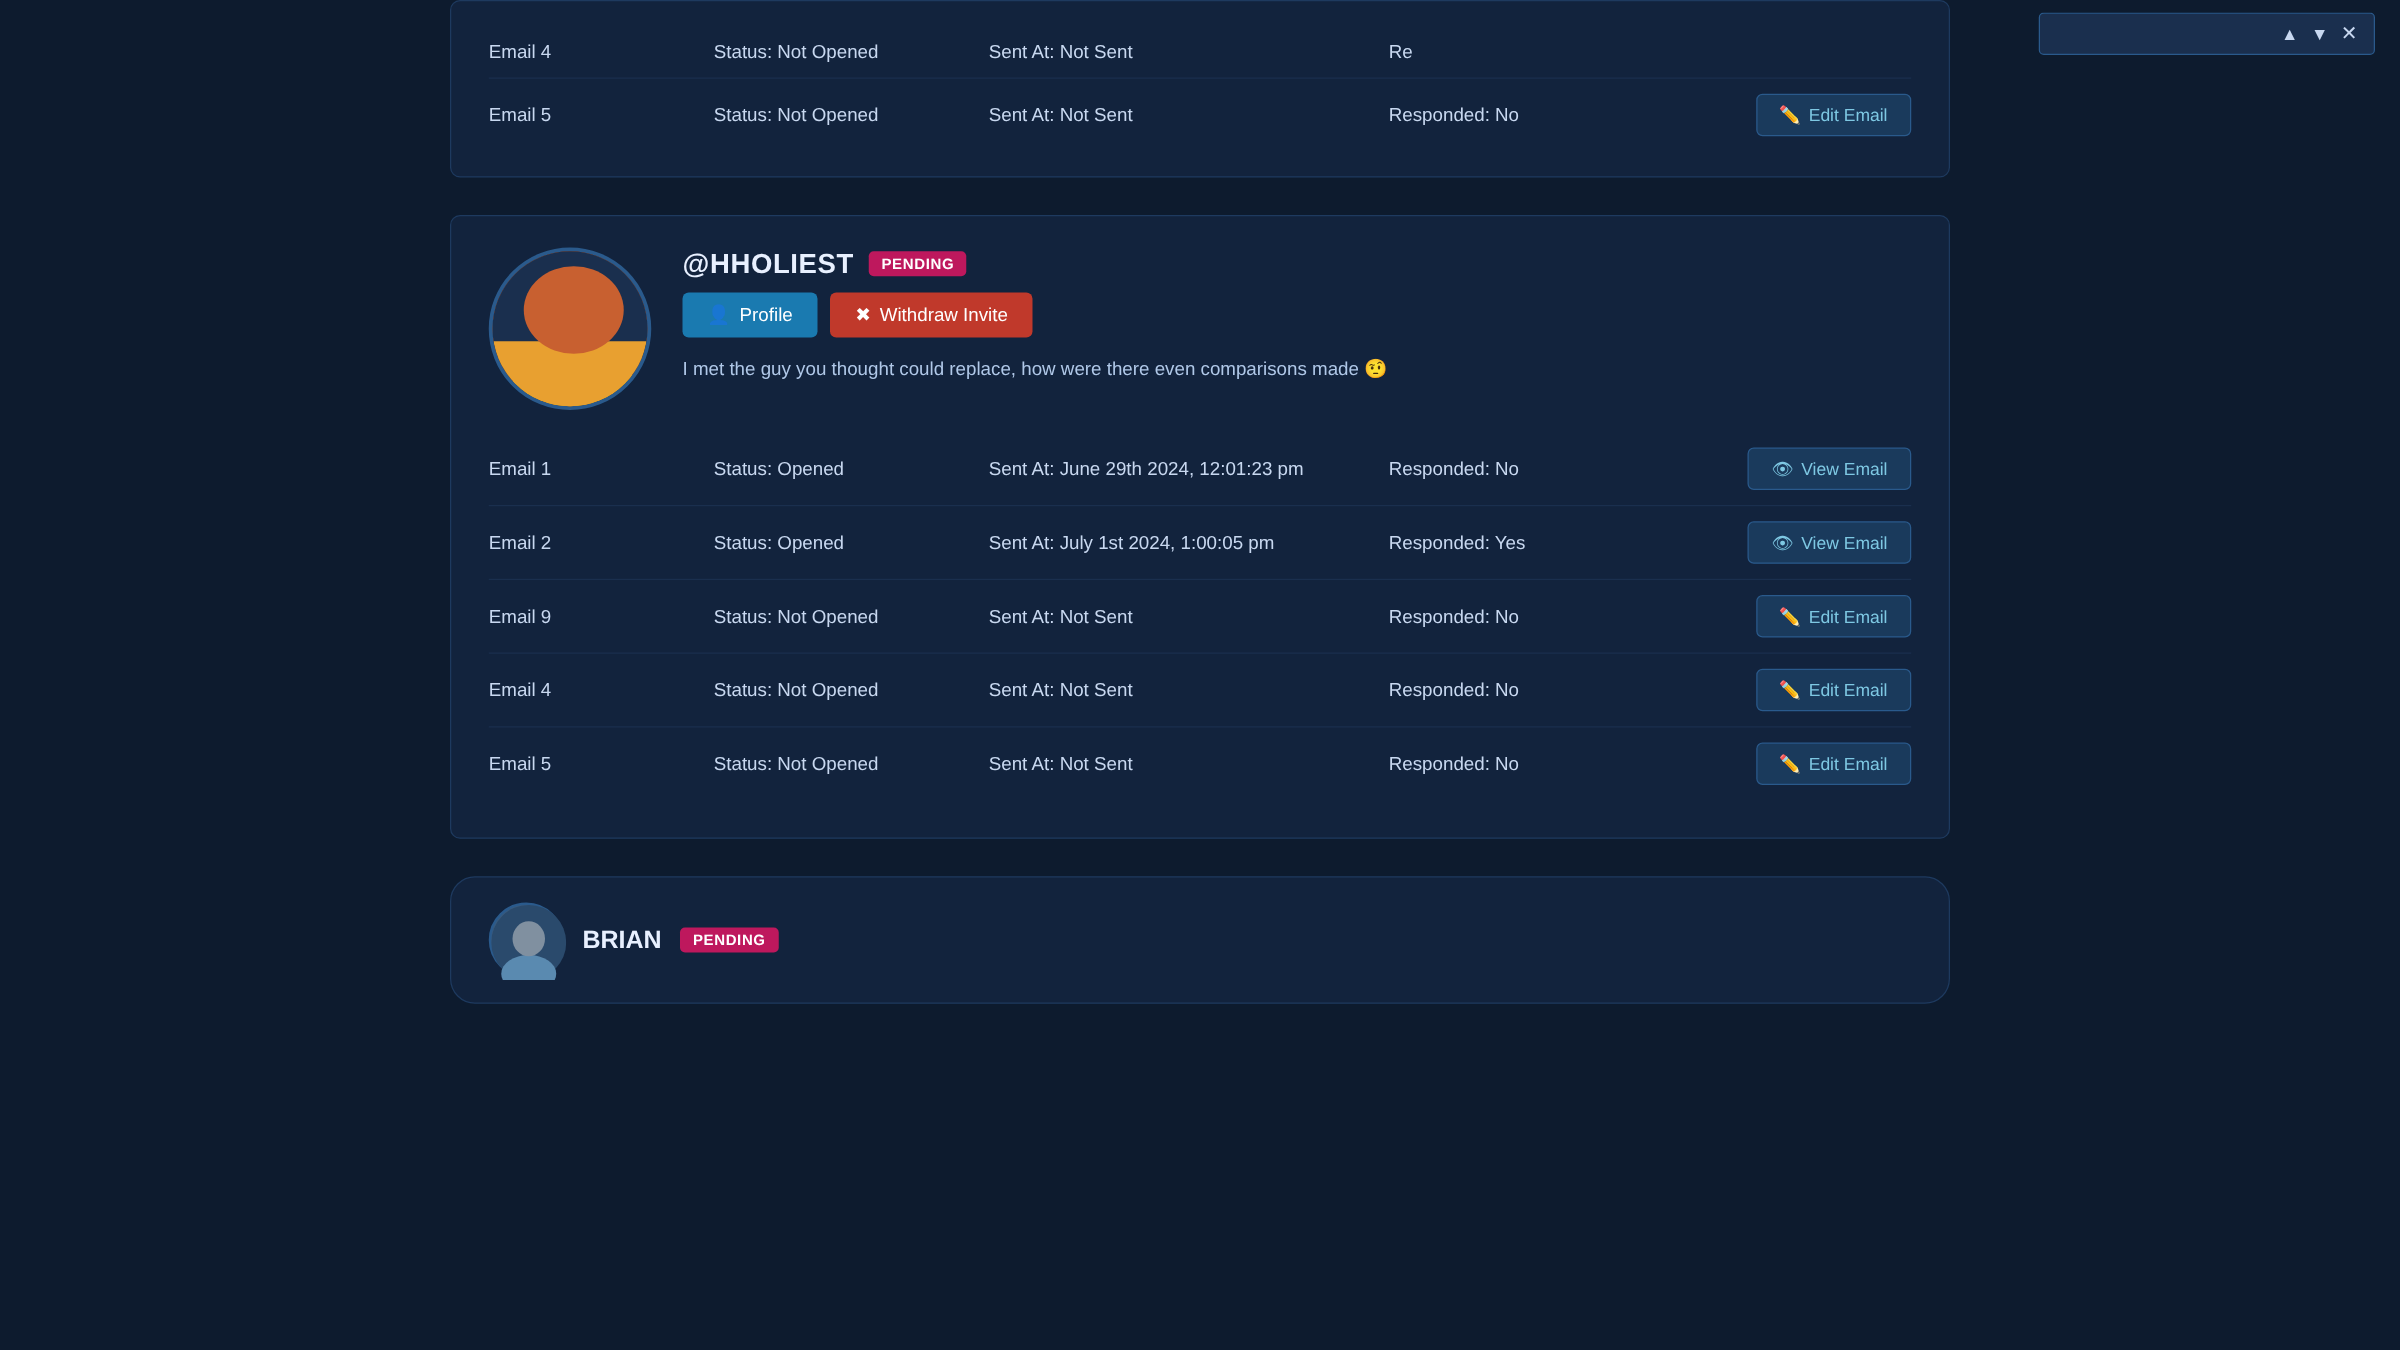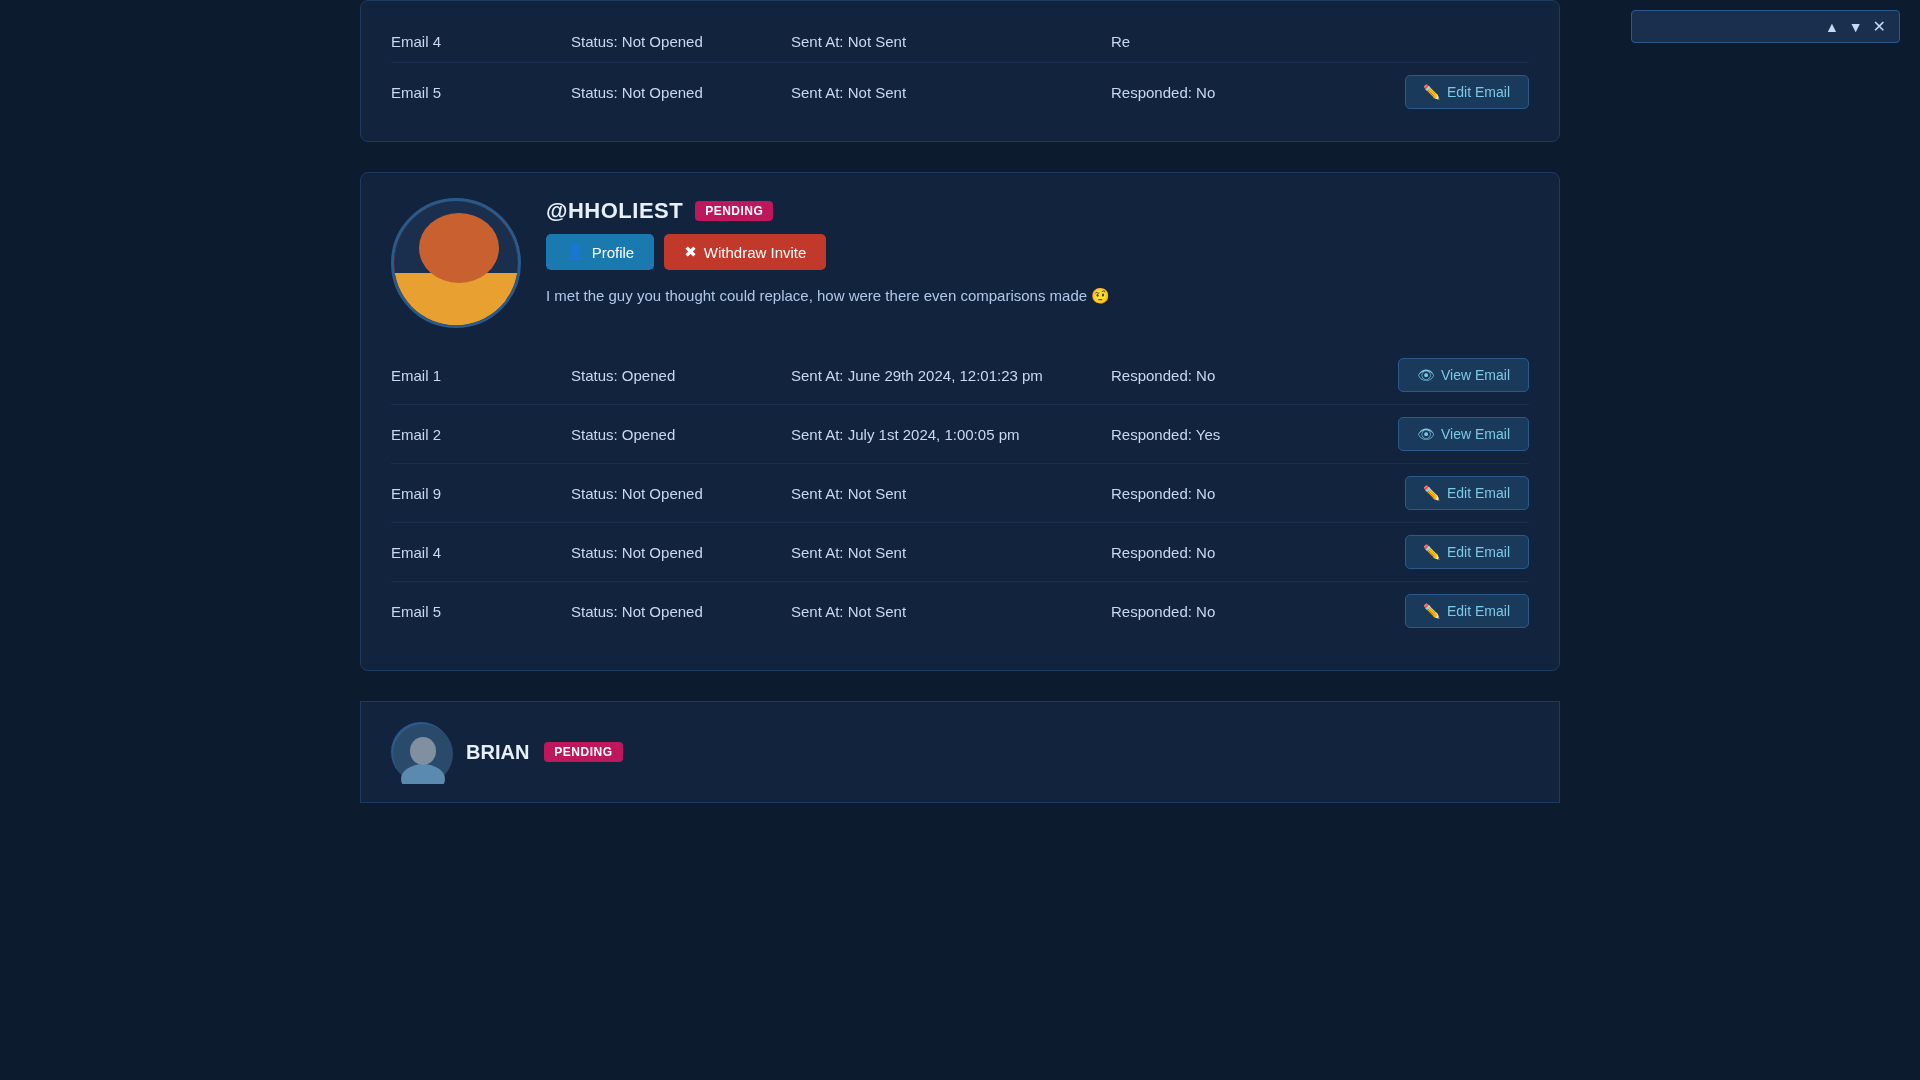--- a/index.html
+++ b/index.html
@@ -226,21 +226,21 @@
       font-size: 14px;
       color: #8090b0;
       line-height: 1.6;
       margin-bottom: 18px;
     }
 
     
     .bottom-card {
       background: #12233d;
       border: 1px solid #1e3a5f;
-      border-radius: 0;
+      border-radius: 20px;
       padding: 20px 30px;
     }
     .bottom-name-row {
       display: flex;
       align-items: center;
       gap: 15px;
     }
     .bottom-avatar {
       width: 60px;
       height: 60px;

